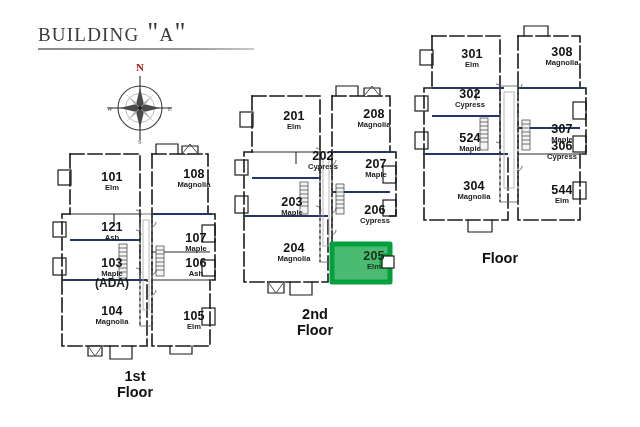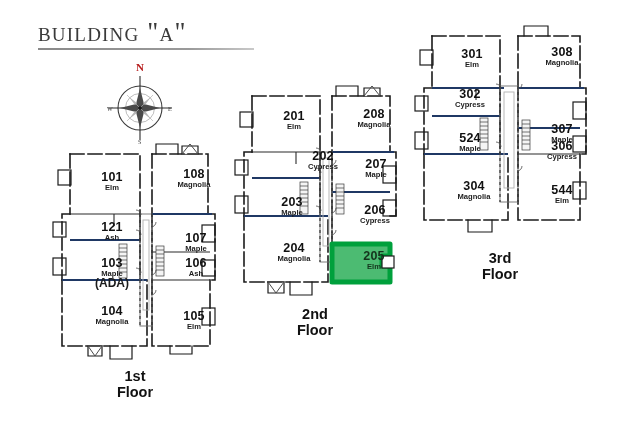--- a/index.html
+++ b/index.html
@@ -503,18 +503,17 @@
     <div class="unit-label" style="left:112px; top:72px;  width:52px;margin-top:27px;">
       <span class="unit-num">307</span>
       <span class="unit-name">Maple</span>
     </div>
     <div class="unit-label" style="left:100px; top:22px;  width:76px;">
       <span class="unit-num">308</span>
       <span class="unit-name">Magnolia</span>
     </div>
 
     <div class="floor-caption" id="floor-3-caption">
-      <div>3rd</div>
       <div>Floor</div>
     </div>
   </div>
 
 </div>
 
 </body></html>

